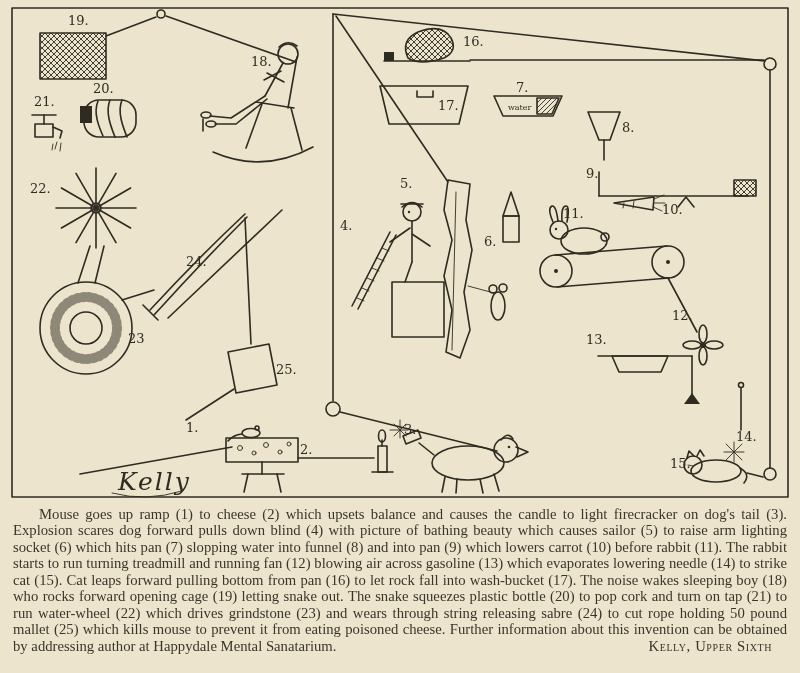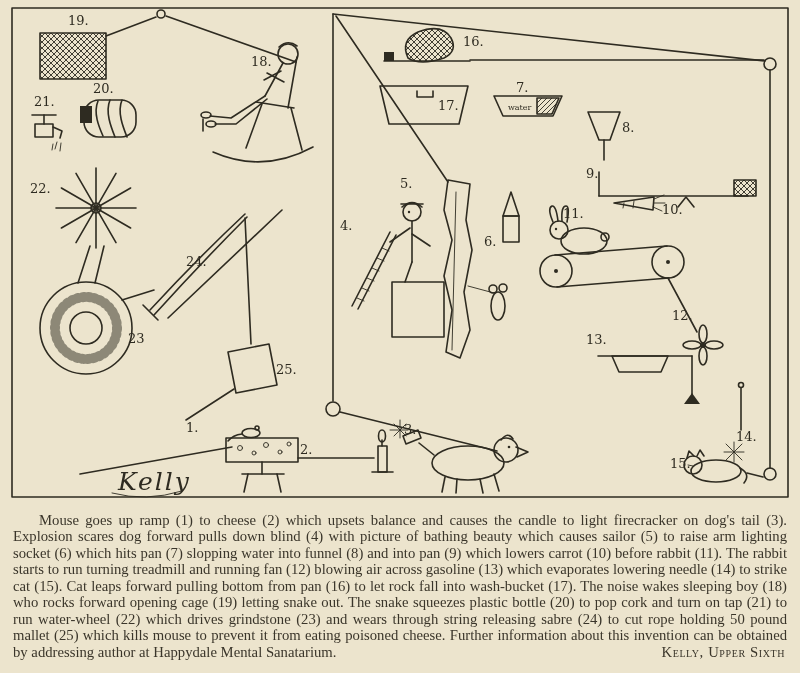--- a/index.html
+++ b/index.html
@@ -18,29 +18,29 @@
   #m .hatched2 { fill:url(#dh); }
   #m .dotring { stroke-dasharray:1.5 4.2; stroke-width:10; opacity:.5; }
   #m text { fill:var(--ink); stroke:none; font-family:"DejaVu Serif", serif; }
   #m .lbl { font-size:13px; }
   #m .tiny { font-size:8px; }
   #m #sig { font-size:25px; font-style:italic; letter-spacing:2px; }
 
   
   .caption {
     position:relative;
-    margin:12px 13px 0 13px;
+    margin:6px 13px 0 13px;
     font-size:14.7px;
     line-height:1.12;
     text-align:justify;
     color:var(--text);
   }
   .caption p { margin:0; text-indent:26px; }
   .attribution {
-    position:absolute; right:2px; bottom:0;
+    position:absolute; right:15px; bottom:0;
     font-variant:small-caps; letter-spacing:.6px; white-space:nowrap;
   }
 </style>
 </head>
 <body>
 
 <div class="page">
 
   <svg id="m" width="800" height="500" viewBox="0 0 800 500">
     <defs>

